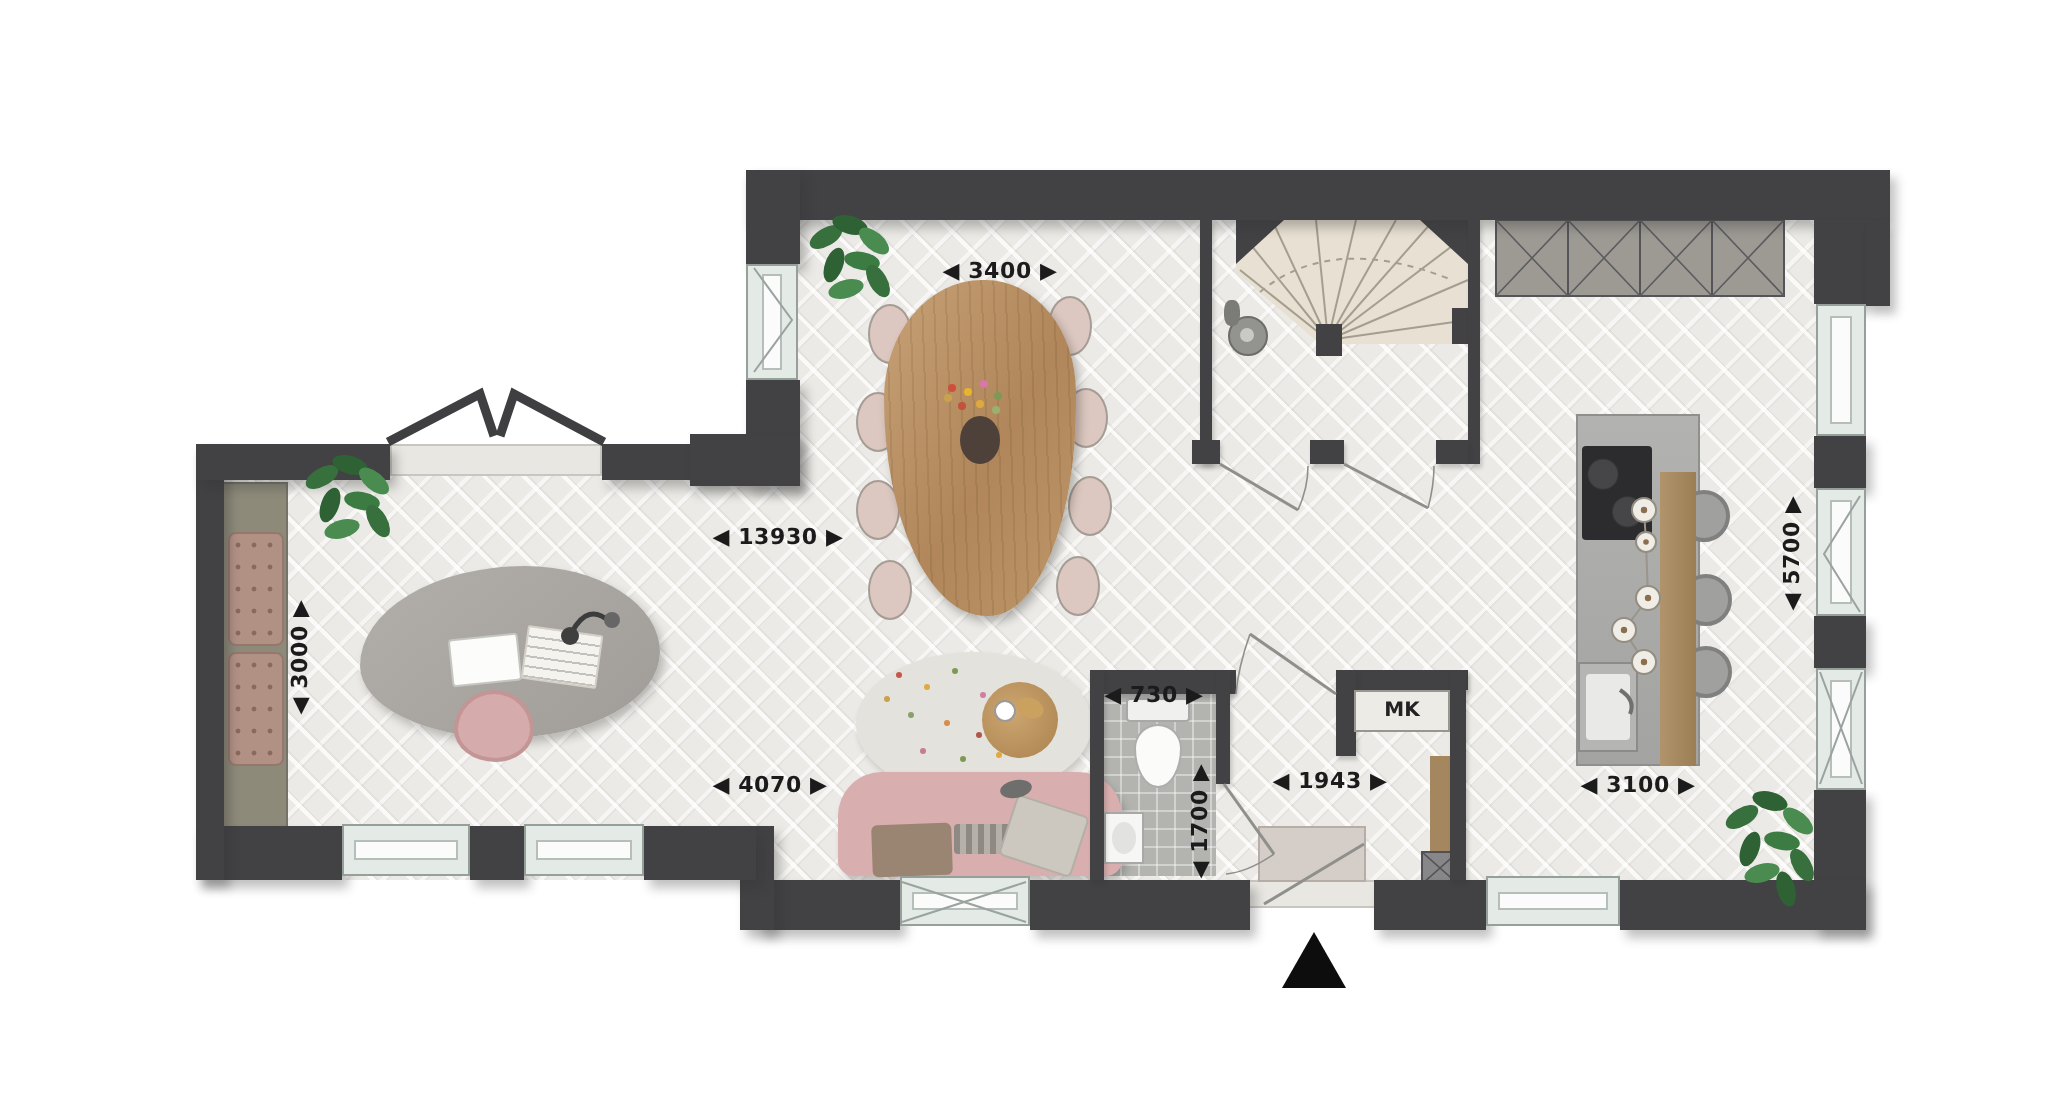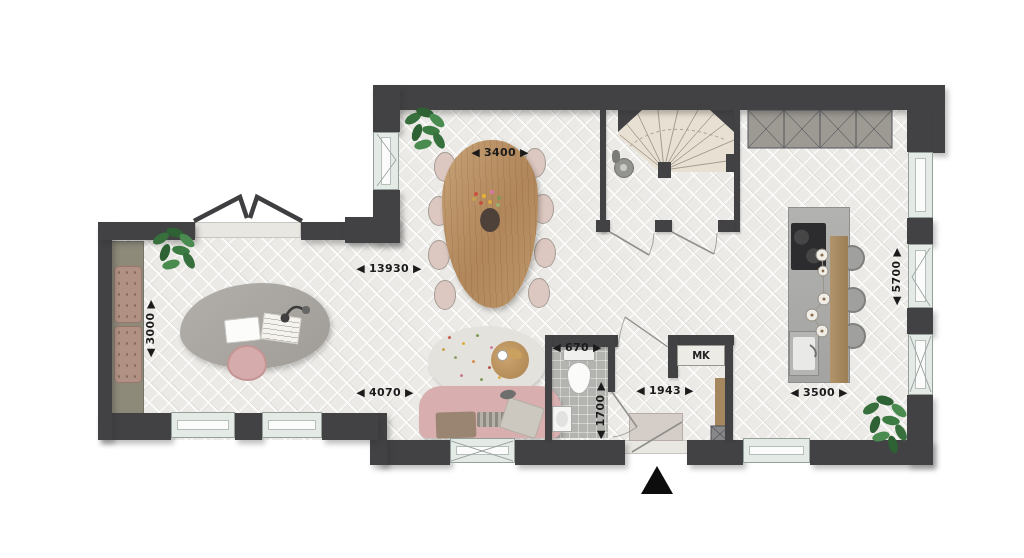--- a/index.html
+++ b/index.html
@@ -276,24 +276,24 @@
       <path d="M612,392 L637,427" stroke-width="1.5"></path>
         <path d="M637,427 Q624,436 613,437" stroke-width="0.8"></path>
       <path d="M632,452 L682,422" stroke-width="1.5"></path>
     </g>
     <g stroke="#3f3f42" stroke-width="4.5" fill="none" stroke-linejoin="miter">
       <path d="M194,221 L240,197 L247,218"></path>
       <path d="M302,221 L257,197 L250,218"></path>
     </g>
   </svg>
 
-  <div class="dim" style="left:462px;top:146px;width:76px">◀ 3400 ▶</div>
+  <div class="dim" style="left:462px;top:129px;width:76px">◀ 3400 ▶</div>
   <div class="dim" style="left:347px;top:262px;width:84px">◀ 13930 ▶</div>
   <div class="dim v" style="left:112px;top:322px;width:76px">◀ 3000 ▶</div>
   <div class="dim" style="left:347px;top:386px;width:76px">◀ 4070 ▶</div>
-  <div class="dim" style="left:547px;top:341px;width:60px">◀ 670 ▶</div>
+  <div class="dim" style="left:547px;top:341px;width:60px">◀ 730 ▶</div>
   <div class="dim v" style="left:562px;top:404px;width:76px">◀ 1700 ▶</div>
   <div class="dim" style="left:627px;top:384px;width:76px">◀ 1943 ▶</div>
-  <div class="dim" style="left:781px;top:386px;width:76px">◀ 3500 ▶</div>
+  <div class="dim" style="left:781px;top:386px;width:76px">◀ 3100 ▶</div>
   <div class="dim v" style="left:858px;top:270px;width:76px">◀ 5700 ▶</div>
 
   <div class="north" style="left:641px;top:466px"></div>
 </div>
 
 </body></html>

